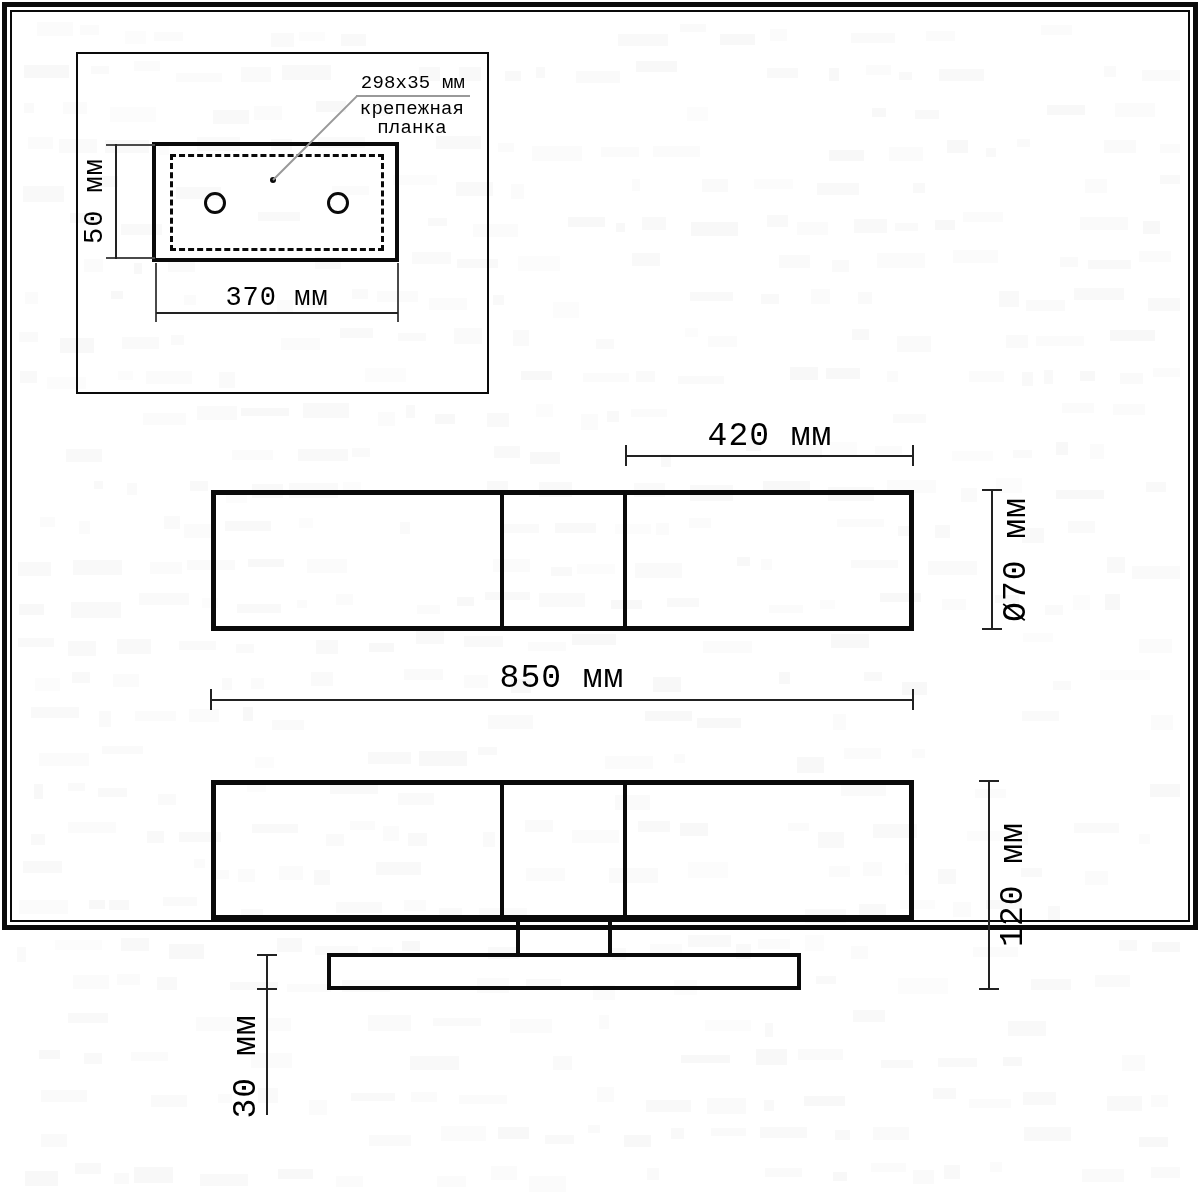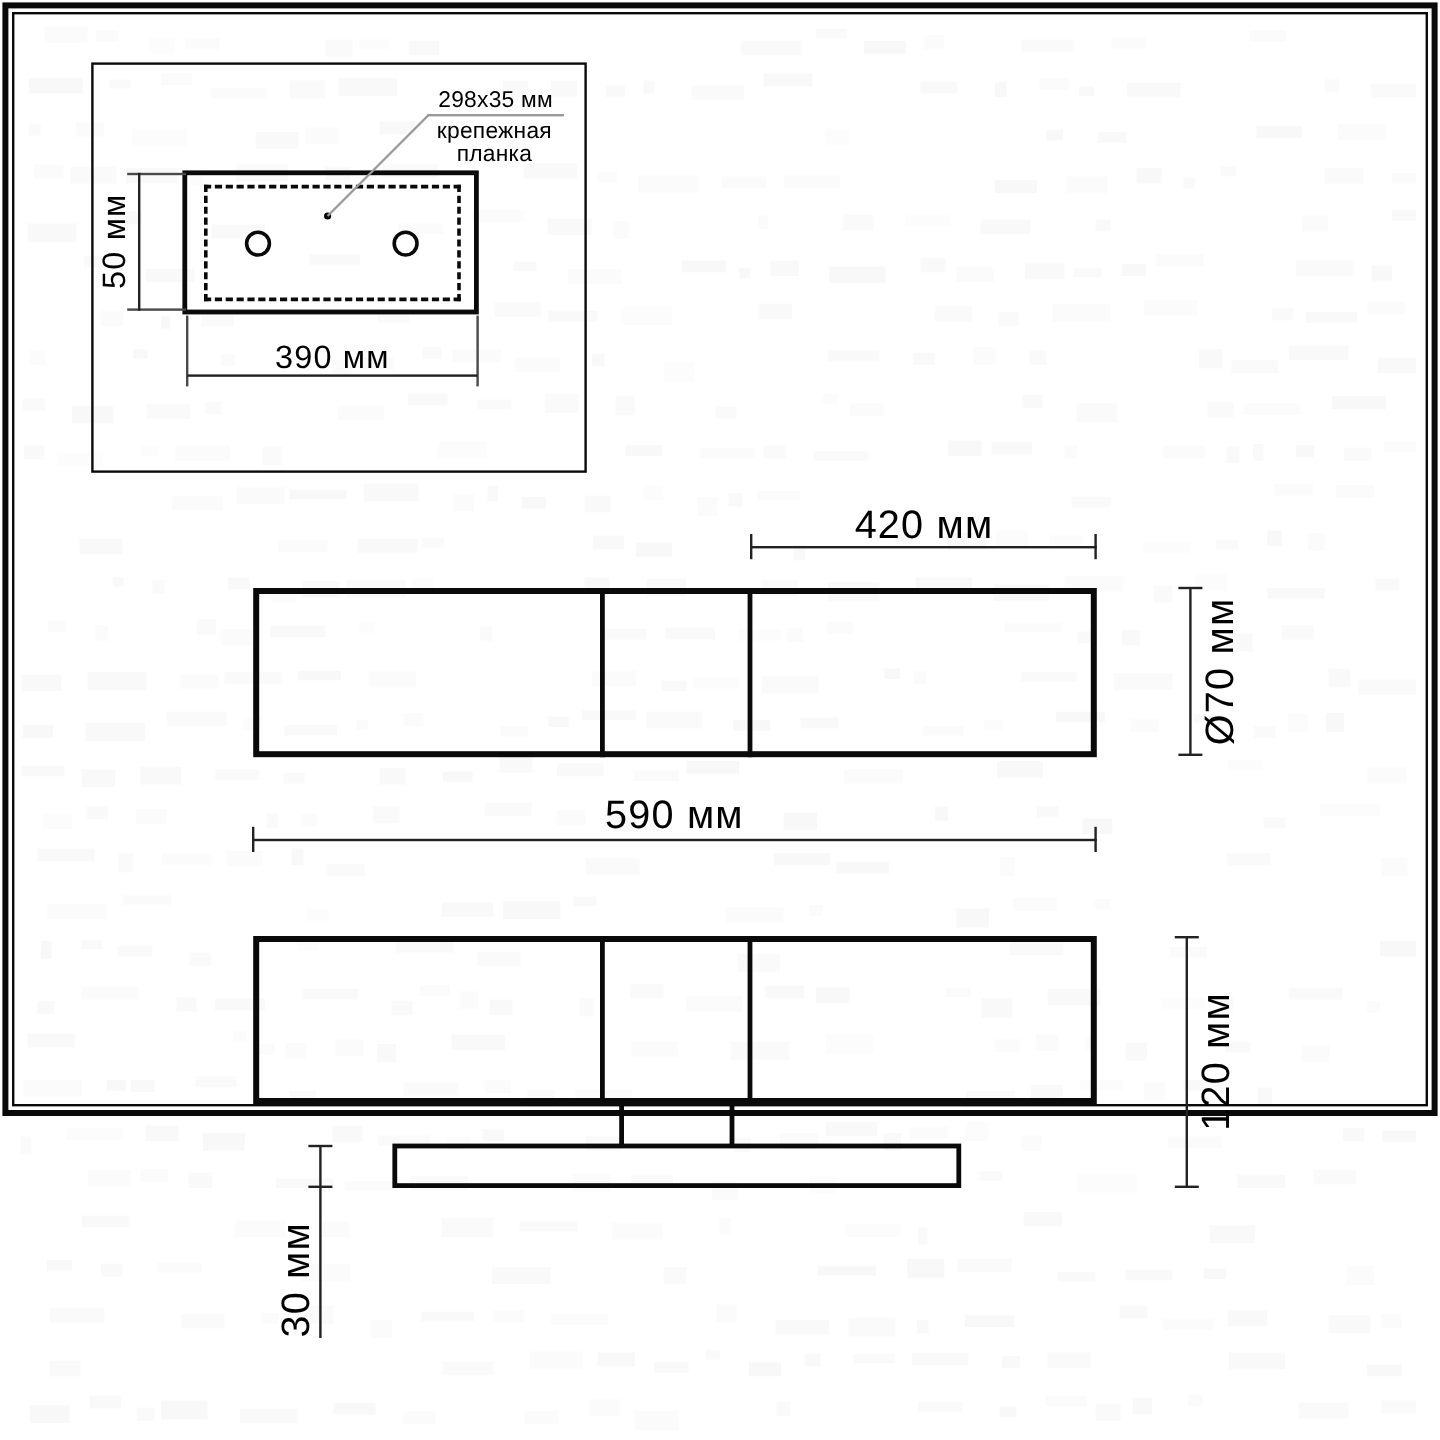--- a/index.html
+++ b/index.html
@@ -23,21 +23,21 @@
   .diag{position:absolute;height:2px;background:var(--leader,#8a8a8a);transform-origin:0 50%;}
   
   .label{position:absolute;text-align:center;white-space:nowrap;color:#000;line-height:1.05;}
   .big{font-size:33px;letter-spacing:1px;}
   .mid{font-size:27px;letter-spacing:1px;}
   .small{font-size:19px;letter-spacing:0.2px;}
   .rot{transform:rotate(-90deg);}
   
   #texture{position:absolute;left:0;top:0;width:1200px;height:1200px;z-index:0;pointer-events:none;}
   .tex-dash{position:absolute;background:rgba(0,0,0,0.028);}
-  #drawing{position:absolute;left:0;top:0;width:1200px;height:932px;z-index:1;}
+  #drawing{position:absolute;left:0;top:0;width:1200px;height:932px;z-index:1;font-family:Liberation Mono, monospace;}
 </style>
 </head>
 <body>
 
 <div id="page">
 
   <div id="texture">
       <div class="tex-dash" style="left: 37px; top: 22px; width: 36px; height: 14px; opacity: 0.5;"></div>
       <div class="tex-dash" style="left: 80px; top: 25px; width: 19px; height: 10px; opacity: 0.64;"></div>
       <div class="tex-dash" style="left: 125px; top: 31px; width: 21px; height: 13px; opacity: 0.46;"></div>
@@ -550,40 +550,40 @@
     <div class="label small" style="left:332px;top:119px;width:160px;">планка</div>
 
     <div class="hline ext" style="left:106px;top:144px;width:49px;height:2px;"></div>
     <div class="hline ext" style="left:106px;top:257px;width:49px;height:2px;"></div>
     <div class="vline" style="left:115px;top:144px;width:2px;height:115px;"></div>
     <div class="label mid rot" style="left:-3px;top:185px;width:200px;height:32px;">50 мм</div>
 
     <div class="vline ext" style="left:155px;top:263px;width:2px;height:59px;"></div>
     <div class="vline ext" style="left:397px;top:263px;width:2px;height:59px;"></div>
     <div class="hline" style="left:156px;top:312px;width:242px;height:2px;"></div>
-    <div class="label mid" style="left:197px;top:284px;width:160px;">390 мм</div>
+    <div class="label mid" style="left:197px;top:284px;width:160px;">370 мм</div>
 
     <div class="outline" style="left:211px;top:490px;width:703px;height:141px;"></div>
     <div class="vline" style="left:500px;top:490px;width:4px;height:141px;background:var(--line,#000);"></div>
     <div class="vline" style="left:623px;top:490px;width:4px;height:141px;background:var(--line,#000);"></div>
 
     <div class="hline" style="left:626px;top:455px;width:288px;height:2px;"></div>
     <div class="vline" style="left:625px;top:445px;width:2px;height:21px;"></div>
     <div class="vline" style="left:912px;top:445px;width:2px;height:21px;"></div>
     <div class="label big" style="left:690px;top:420px;width:160px;">420 мм</div>
 
     <div class="vline" style="left:991px;top:490px;width:2px;height:140px;"></div>
     <div class="hline" style="left:982px;top:489px;width:20px;height:2px;"></div>
     <div class="hline" style="left:982px;top:628px;width:20px;height:2px;"></div>
     <div class="label big rot" style="left:916px;top:543px;width:200px;height:33px;">Ø70 мм</div>
 
     <div class="hline" style="left:211px;top:699px;width:703px;height:2px;"></div>
     <div class="vline" style="left:210px;top:689px;width:2px;height:21px;"></div>
     <div class="vline" style="left:912px;top:689px;width:2px;height:21px;"></div>
-    <div class="label big" style="left:462px;top:662px;width:200px;">590 мм</div>
+    <div class="label big" style="left:462px;top:662px;width:200px;">850 мм</div>
 
     <div class="outline" style="left:211px;top:780px;width:703px;height:140px;"></div>
     <div class="vline" style="left:500px;top:780px;width:4px;height:140px;background:var(--line,#000);"></div>
     <div class="vline" style="left:623px;top:780px;width:4px;height:140px;background:var(--line,#000);"></div>
     <div class="vline" style="left:516px;top:918px;width:4px;height:37px;background:var(--line,#000);"></div>
     <div class="vline" style="left:608px;top:918px;width:4px;height:37px;background:var(--line,#000);"></div>
     <div class="plate-outline" style="left:327px;top:953px;width:474px;height:37px;"></div>
 
     <div class="vline" style="left:988px;top:781px;width:2px;height:209px;"></div>
     <div class="hline" style="left:979px;top:780px;width:20px;height:2px;"></div>

